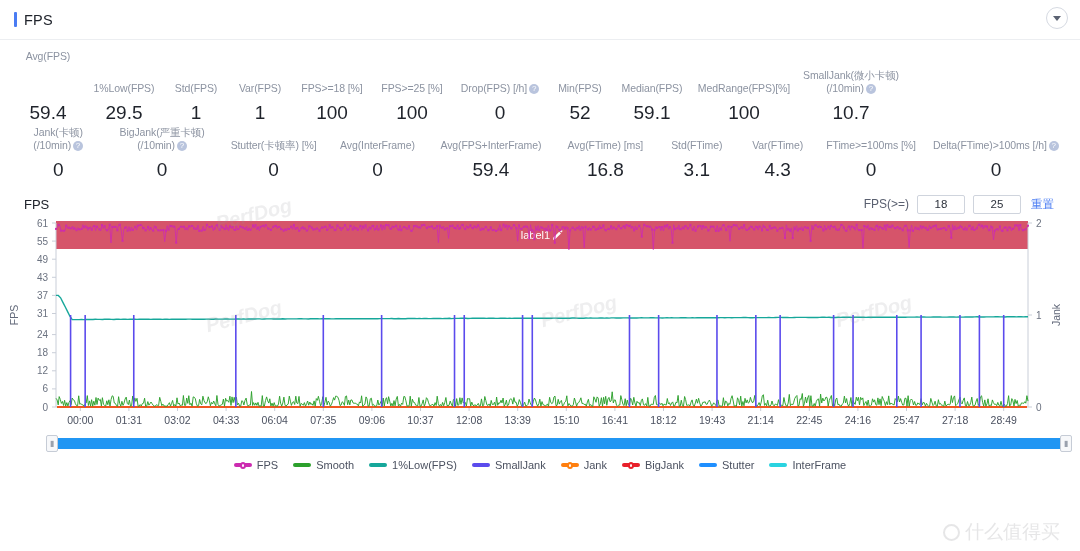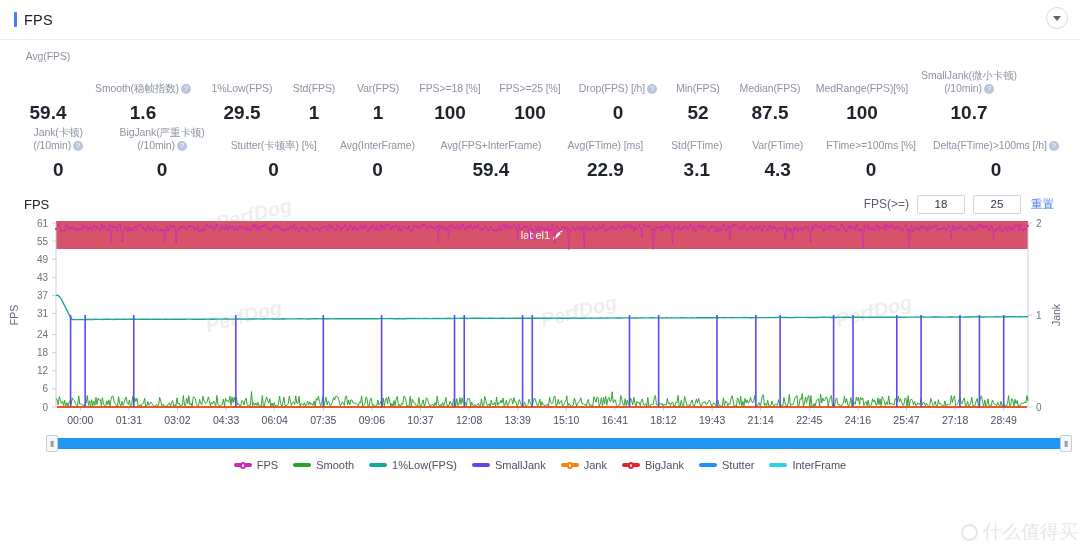--- a/index.html
+++ b/index.html
@@ -77,21 +77,21 @@
     font-size: 8px;
     line-height: 10px;
     text-align: center;
     margin-left: 2px;
     vertical-align: 1px;
     font-family: "Liberation Sans", sans-serif;
     cursor: pointer;
   }
   .metric-value {
     font-size: 19px;
-    font-weight: bold;
+    font-weight: normal;
     color: #1f232b;
     margin-top: 7px;
     line-height: 22px;
   }
 
   
   .chart-section { position: relative; margin-top: 4px; }
   .chart-head {
     display: flex; align-items: center;
     padding: 4px 12px 0 24px;
@@ -179,21 +179,21 @@
   }
   .legend-text { font-size: 11px; color: #4b5160; }
 
   
   .wm {
     position: absolute; color: rgba(150,150,155,0.16);
     font-size: 20px; font-style: italic; font-weight: bold;
     transform: rotate(-14deg); pointer-events: none; user-select: none;
   }
   .brand-wm {
-    position: absolute; right: 2px; bottom: 6px;
+    position: absolute; right: 20px; bottom: 6px;
     display: flex; align-items: center; gap: 5px;
     color: rgba(140,140,145,0.22); font-size: 19px; pointer-events: none;
     user-select:none;
   }
   .brand-wm .dot {
     width: 17px; height: 17px; border-radius: 50%;
     border: 2px solid rgba(140,140,145,0.22);
   }
 </style>
 </head>
@@ -208,24 +208,20 @@
       <span class="caret"></span>
     </div>
   </div>
 
   <div class="metrics">
     <div class="metric-row" id="metric-row-0">
         <div class="metric" style="width: 72px; gap: 32px;">
           <div class="metric-label">Avg(FPS)</div>
           <div class="metric-value">59.4</div>
         </div>
-        <div class="metric" style="width: 118px;">
-          <div class="metric-label">Smooth(稳帧指数)<span class="help-icon">?</span></div>
-          <div class="metric-value">1.6</div>
-        </div>
         <div class="metric" style="width: 80px;">
           <div class="metric-label">1%Low(FPS)</div>
           <div class="metric-value">29.5</div>
         </div>
         <div class="metric" style="width: 64px;">
           <div class="metric-label">Std(FPS)</div>
           <div class="metric-value">1</div>
         </div>
         <div class="metric" style="width: 64px;">
           <div class="metric-label">Var(FPS)</div>
@@ -242,21 +238,21 @@
         <div class="metric" style="width: 96px;">
           <div class="metric-label">Drop(FPS) [/h]<span class="help-icon">?</span></div>
           <div class="metric-value">0</div>
         </div>
         <div class="metric" style="width: 64px;">
           <div class="metric-label">Min(FPS)</div>
           <div class="metric-value">52</div>
         </div>
         <div class="metric" style="width: 80px;">
           <div class="metric-label">Median(FPS)</div>
-          <div class="metric-value">87.5</div>
+          <div class="metric-value">59.1</div>
         </div>
         <div class="metric" style="width: 104px;">
           <div class="metric-label">MedRange(FPS)[%]</div>
           <div class="metric-value">100</div>
         </div>
         <div class="metric" style="width: 110px;">
           <div class="metric-label">SmallJank(微小卡顿)
 (/10min)<span class="help-icon">?</span></div>
           <div class="metric-value">10.7</div>
         </div>
@@ -279,21 +275,21 @@
         <div class="metric" style="width: 104px;">
           <div class="metric-label">Avg(InterFrame)</div>
           <div class="metric-value">0</div>
         </div>
         <div class="metric" style="width: 132px;">
           <div class="metric-label">Avg(FPS+InterFrame)</div>
           <div class="metric-value">59.4</div>
         </div>
         <div class="metric" style="width: 106px;">
           <div class="metric-label">Avg(FTime) [ms]</div>
-          <div class="metric-value">22.9</div>
+          <div class="metric-value">16.8</div>
         </div>
         <div class="metric" style="width: 84px;">
           <div class="metric-label">Std(FTime)</div>
           <div class="metric-value">3.1</div>
         </div>
         <div class="metric" style="width: 84px;">
           <div class="metric-label">Var(FTime)</div>
           <div class="metric-value">4.3</div>
         </div>
         <div class="metric" style="width: 110px;">

